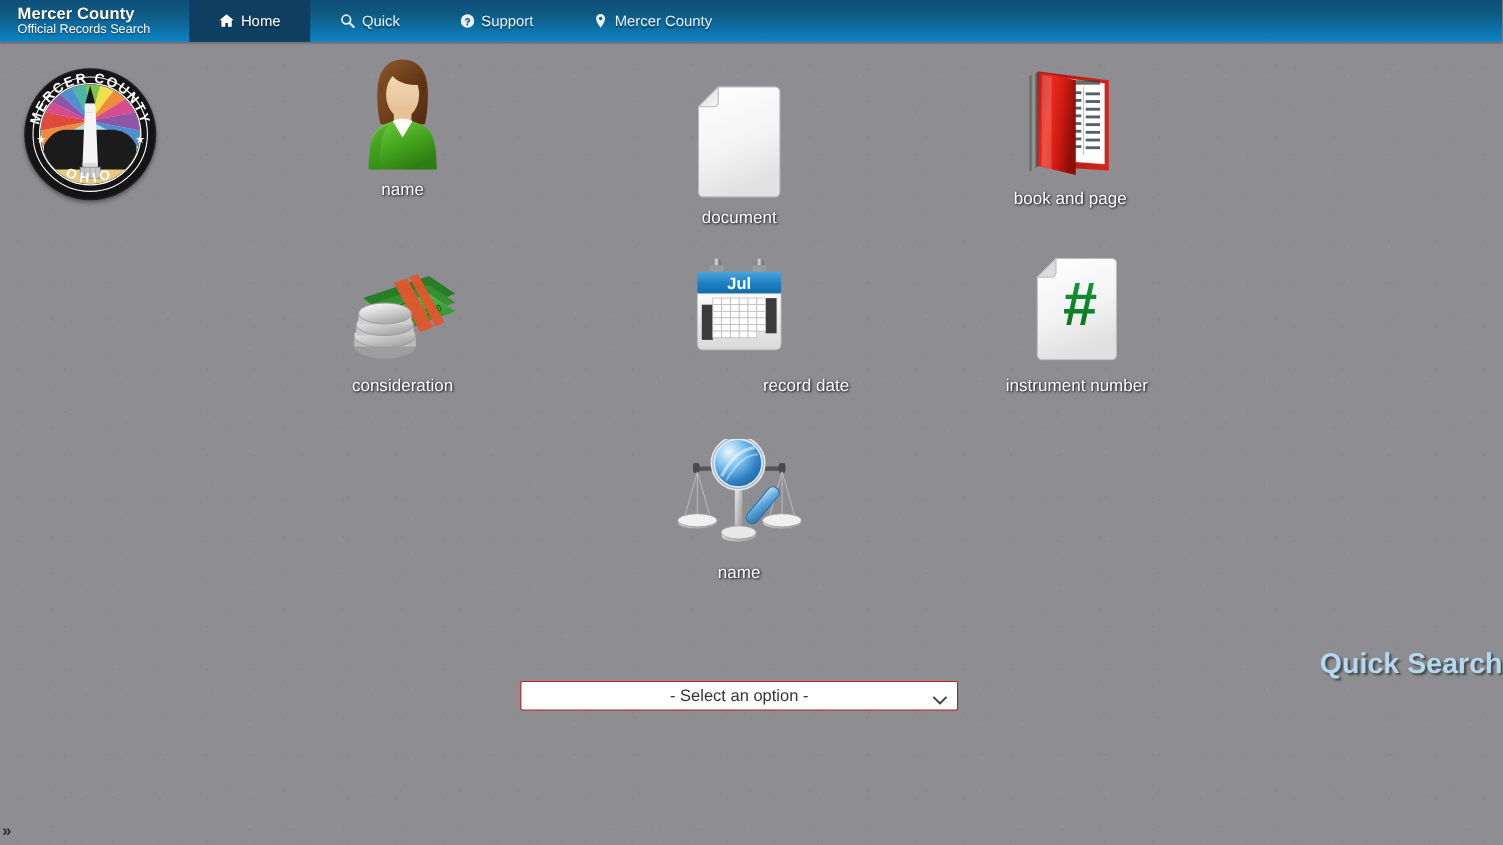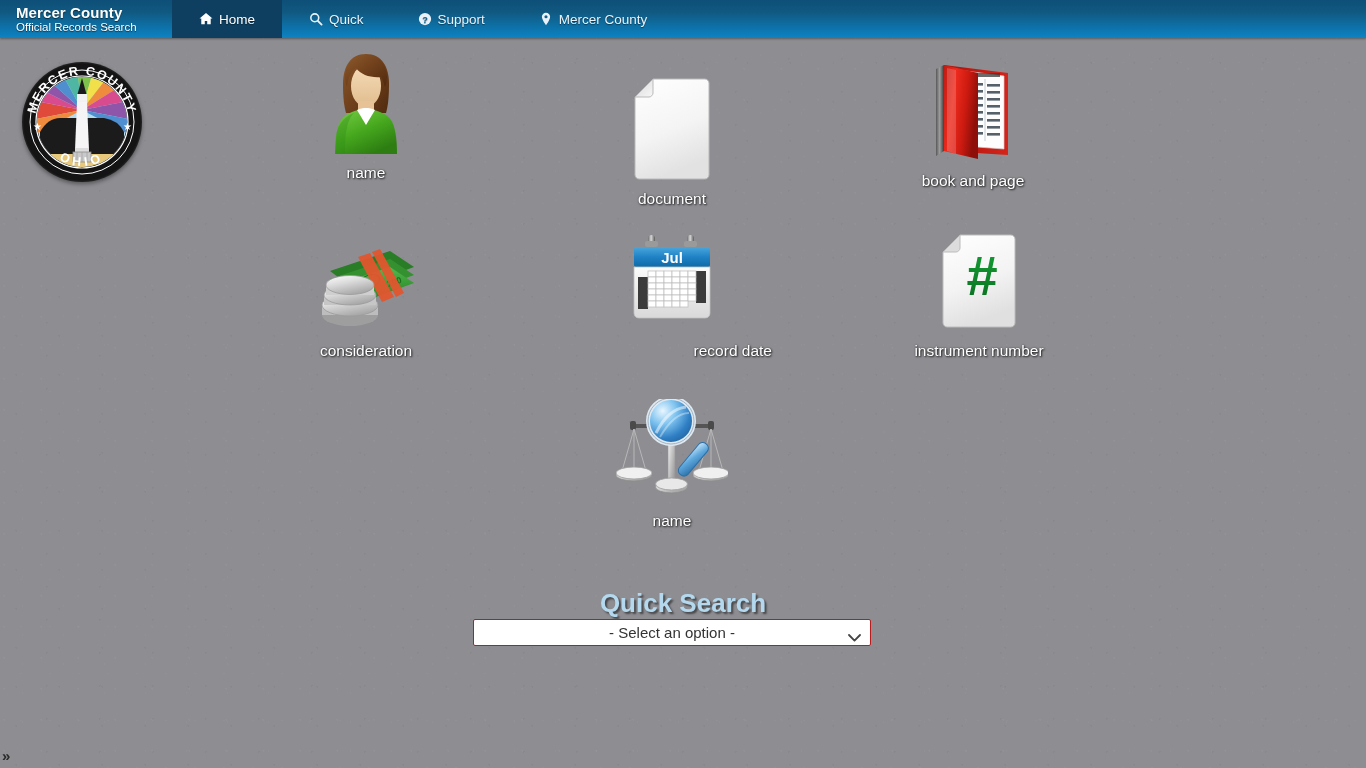--- a/index.html
+++ b/index.html
@@ -92,21 +92,21 @@
     margin-top: 6px;
     color: #ffffff;
     font-size: 15.5px;
     text-shadow: 1px 1px 2px rgba(0,0,0,0.75), 0 0 2px rgba(0,0,0,0.5);
     font-family: "Liberation Sans", sans-serif;
   }
 
   
   .qs-title {
     position: absolute; left: 0; right: 0; top: 588px;
-    text-align: center;
+    text-align: right;
     font-size: 26px;
     font-weight: bold;
     color: #b4d9ef;
     text-shadow: 2px 2px 2px rgba(0,0,0,0.5);
     font-family: "Liberation Sans", sans-serif;
   }
   .qs-select-wrap {
     position: absolute; left: 473px; top: 619px;
     width: 398px; height: 27px;
   }

